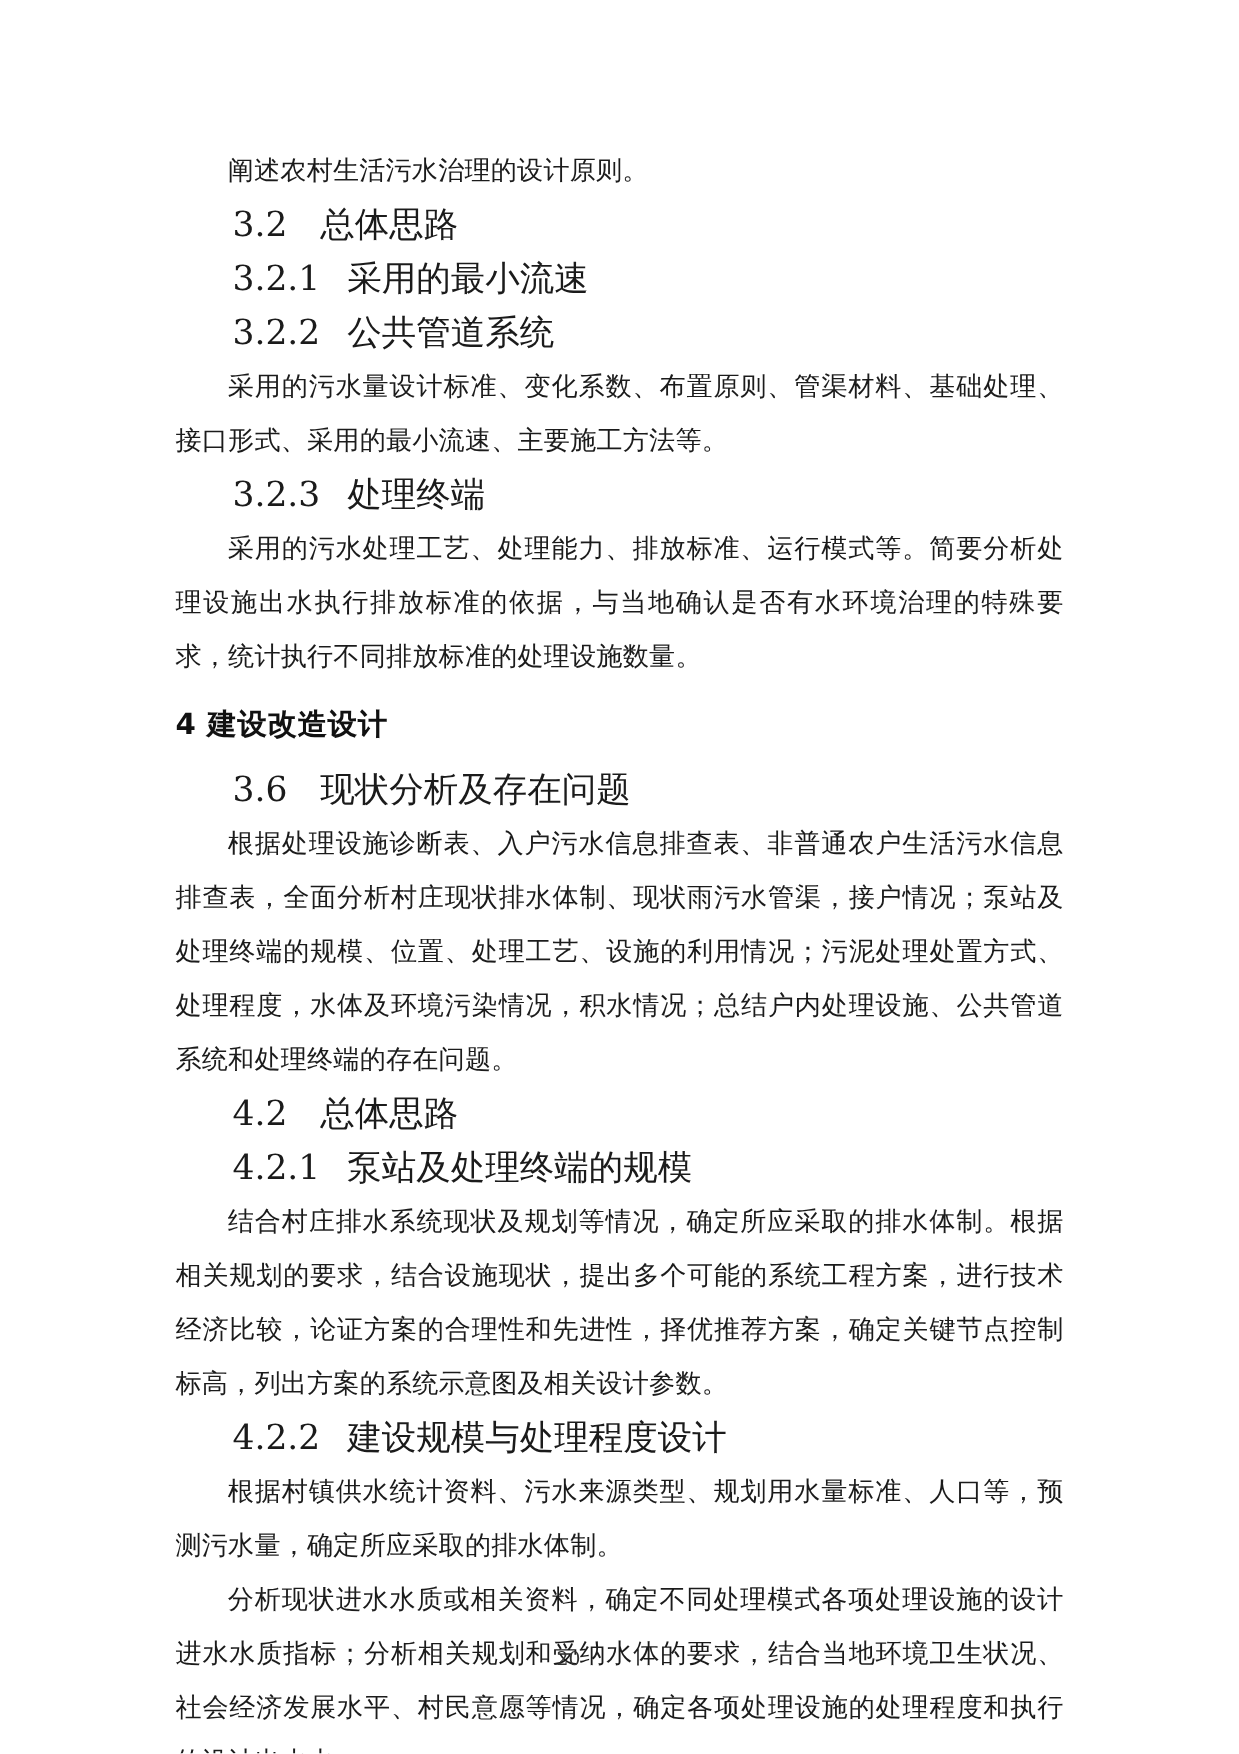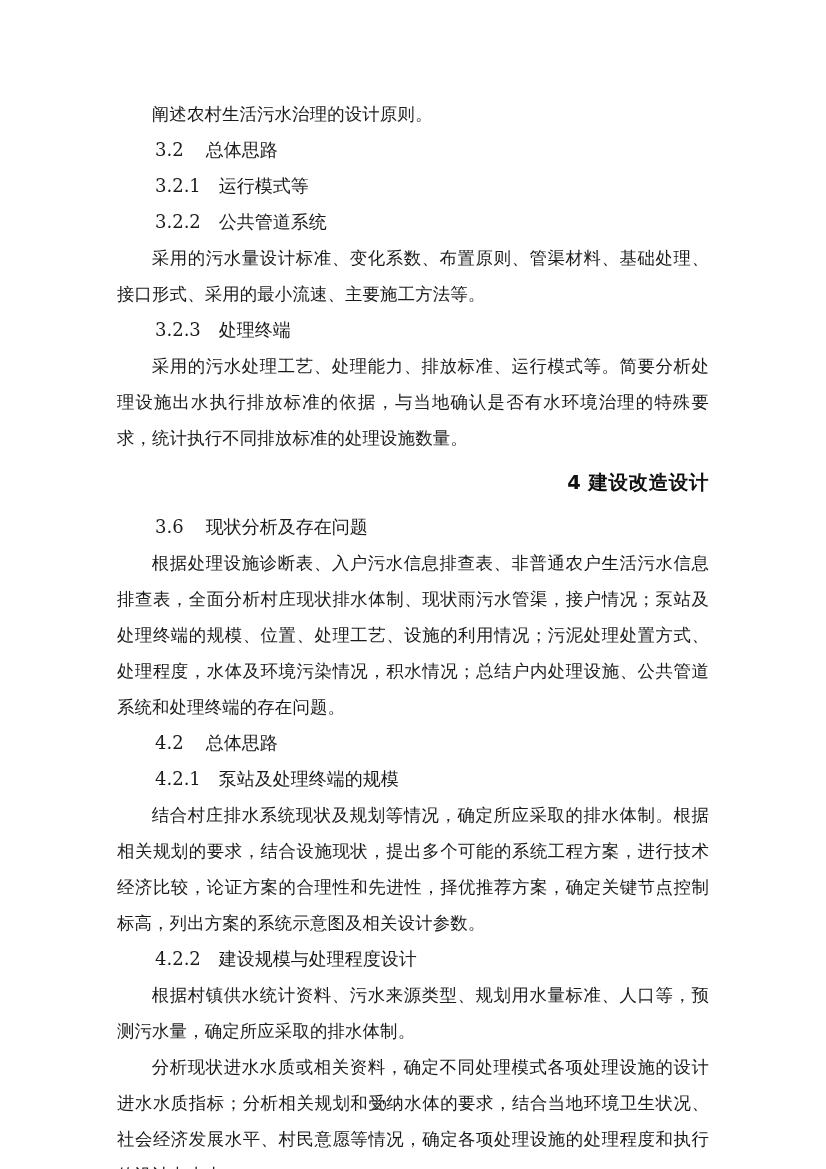--- a/index.html
+++ b/index.html
@@ -34,21 +34,21 @@
     text-align: justify;
     text-justify: inter-character;
     text-indent: 2em;
     margin: 0;
     letter-spacing: 0.15px;
     color: #1b1b1b;
     word-break: break-all;
   }
   
   .subhead {
-    font-size: 18px;
+    font-size: 23px;
     line-height: 36px;
     margin: 0;
     padding-left: 38px;
     color: #1b1b1b;
     white-space: nowrap;
   }
   .subhead .num {
     display: inline-block;
   }
   .subhead .gap-wide {
@@ -58,21 +58,21 @@
   .subhead .gap-narrow {
     display: inline-block;
     width: 18px;
   }
   
   .chapter-heading {
     font-family: "DejaVu Sans", "Liberation Sans", sans-serif;
     font-size: 19.5px;
     font-weight: bold;
     line-height: 36px;
-    text-align: right;
+    text-align: left;
     margin: 0;
     padding: 9px 0 8px 0;
     color: #111111;
     letter-spacing: 0.6px;
   }
   .chapter-heading .chap-num {
     margin-right: 7px;
   }
   
   .page-number {
@@ -88,21 +88,21 @@
   }
 </style>
 </head>
 <body>
 
 <div class="page">
 
   <div class="text-column" id="body-column">
       <p class="para">阐述农村生活污水治理的设计原则。</p>
       <div class="subhead"><span class="num">3.2</span><span class="gap-wide"></span><span class="title">总体思路</span></div>
-      <div class="subhead"><span class="num">3.2.1</span><span class="gap-narrow"></span><span class="title">运行模式等</span></div>
+      <div class="subhead"><span class="num">3.2.1</span><span class="gap-narrow"></span><span class="title">采用的最小流速</span></div>
       <div class="subhead"><span class="num">3.2.2</span><span class="gap-narrow"></span><span class="title">公共管道系统</span></div>
       <p class="para">采用的污水量设计标准、变化系数、布置原则、管渠材料、基础处理、接口形式、采用的最小流速、主要施工方法等。</p>
       <div class="subhead"><span class="num">3.2.3</span><span class="gap-narrow"></span><span class="title">处理终端</span></div>
       <p class="para">采用的污水处理工艺、处理能力、排放标准、运行模式等。简要分析处理设施出水执行排放标准的依据，与当地确认是否有水环境治理的特殊要求，统计执行不同排放标准的处理设施数量。</p>
       <div class="chapter-heading"><span class="chap-num">4</span><span>建设改造设计</span></div>
       <div class="subhead"><span class="num">3.6</span><span class="gap-wide"></span><span class="title">现状分析及存在问题</span></div>
       <p class="para">根据处理设施诊断表、入户污水信息排查表、非普通农户生活污水信息排查表，全面分析村庄现状排水体制、现状雨污水管渠，接户情况；泵站及处理终端的规模、位置、处理工艺、设施的利用情况；污泥处理处置方式、处理程度，水体及环境污染情况，积水情况；总结户内处理设施、公共管道系统和处理终端的存在问题。</p>
       <div class="subhead"><span class="num">4.2</span><span class="gap-wide"></span><span class="title">总体思路</span></div>
       <div class="subhead"><span class="num">4.2.1</span><span class="gap-narrow"></span><span class="title">泵站及处理终端的规模</span></div>
       <p class="para">结合村庄排水系统现状及规划等情况，确定所应采取的排水体制。根据相关规划的要求，结合设施现状，提出多个可能的系统工程方案，进行技术经济比较，论证方案的合理性和先进性，择优推荐方案，确定关键节点控制标高，列出方案的系统示意图及相关设计参数。</p>

